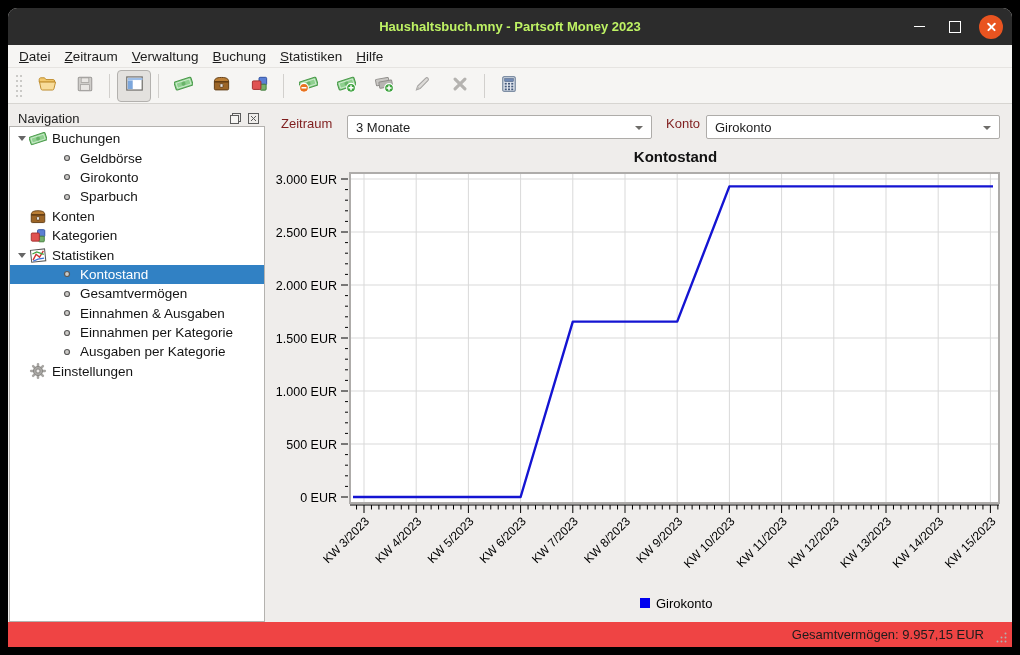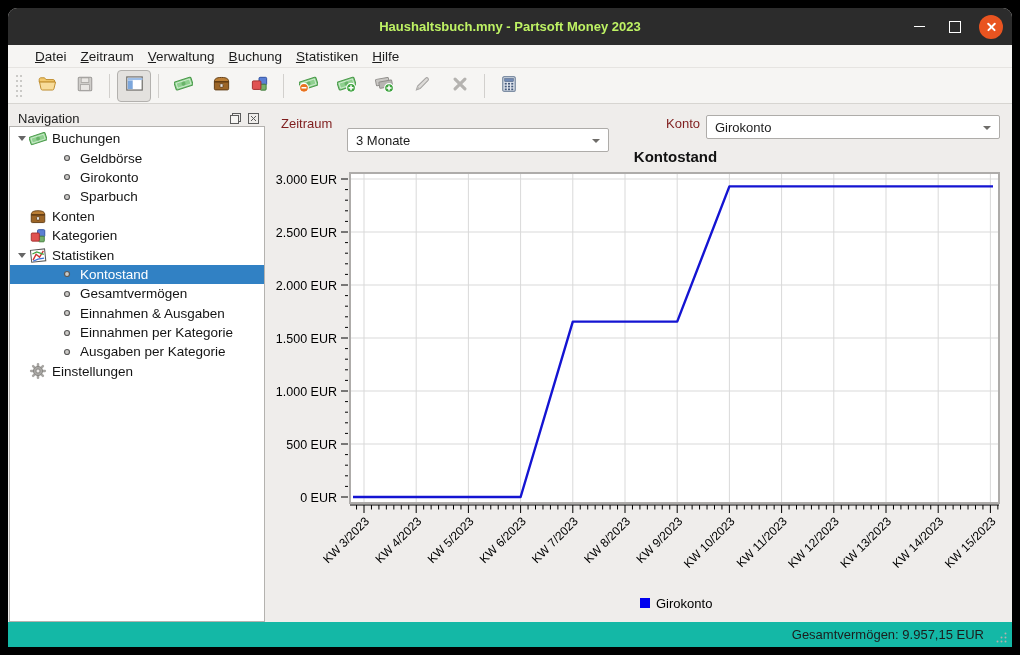--- a/index.html
+++ b/index.html
@@ -16,21 +16,21 @@
   .min-glyph{width:11px;height:0;border-bottom:1.6px solid #fff;}
   .max-glyph{width:10px;height:10px;border:1.5px solid #fff;}
   .close-btn{width:24px;height:24px;border-radius:50%;background:#e95420;}
   .close-glyph{position:absolute;left:0;top:0;width:24px;height:24px;}
   .close-glyph::before,.close-glyph::after{content:"";position:absolute;left:6.5px;top:11.3px;
           width:11px;height:1.7px;background:#fff;border-radius:1px;}
   .close-glyph::before{transform:rotate(45deg);}
   .close-glyph::after{transform:rotate(-45deg);}
   
   .menubar{position:absolute;left:0;top:37px;width:100%;height:23px;background:#f6f5f3;
-          border-bottom:1px solid #e6e4e1;display:flex;align-items:center;padding-left:20px;box-sizing:border-box;}
+          border-bottom:1px solid #e6e4e1;display:flex;align-items:center;padding-left:4px;box-sizing:border-box;}
   .menu-item{display:inline-block;padding:2px 7px;font-size:13.5px;color:#1c1c1c;}
   .menu-item::first-letter{text-decoration:underline;}
   
   .toolbar{position:absolute;left:0;top:60px;width:100%;height:36px;background:#f6f5f3;
           border-bottom:1px solid #d7d5d1;display:flex;align-items:center;padding-left:6px;box-sizing:border-box;}
   .tool-btn{width:32px;height:30px;display:flex;align-items:center;justify-content:center;
           border:1px solid transparent;border-radius:4px;margin:0 2px;}
   .tool-btn.active{background:#e3e1de;border-color:#b3b1ae;}
   .tool-sep{width:1px;height:24px;background:#d2d0cd;margin:0 5px;}
   .tool-handle{width:10px;height:28px;display:flex;align-items:center;justify-content:center;margin-right:4px;}
@@ -59,21 +59,21 @@
   .flabel{position:absolute;top:12px;font-size:13px;color:#7f1d1d;}
   .combo{position:absolute;top:11px;height:24px;background:#fff;border:1px solid #aeaca9;border-radius:2px;
          font-size:13px;color:#1c1c1c;line-height:24px;padding-left:8px;box-sizing:border-box;}
   .combo .arrow{position:absolute;right:8px;top:10px;width:0;height:0;
          border-left:4px solid transparent;border-right:4px solid transparent;border-top:4.5px solid #6e6c69;}
   .chart-title{position:absolute;left:84px;width:647px;top:44px;text-align:center;
          font-size:15px;font-weight:bold;color:#111;}
   .chart-wrap{position:absolute;left:0;top:60px;width:744px;height:452px;}
   svg text{font-family:"Liberation Sans",sans-serif;}
   
-  .statusbar{position:absolute;left:0;bottom:0;width:100%;height:25px;background:#14b8a6;}
+  .statusbar{position:absolute;left:0;bottom:0;width:100%;height:25px;background:#ef4444;}
   .status-text{position:absolute;right:28px;top:0;height:25px;line-height:25px;font-size:13px;color:#1c1c1c;}
   .grip{position:absolute;right:4px;bottom:4px;width:13px;height:13px;}
 </style>
 </head>
 <body>
 
 <div class="window">
 
   <div class="titlebar">
     <div class="title">Haushaltsbuch.mny - Partsoft Money 2023</div>
@@ -392,21 +392,21 @@
               </svg>
             </span>
             <span class="tree-label">Einstellungen</span>
           </div>
         </div>
     </div>
 
     <div class="main">
       <div class="filter-row">
         <span class="flabel" style="left:13px;">Zeitraum</span>
-        <div class="combo" style="left:79px;width:262px;margin-top:13px;">
+        <div class="combo" style="left:79px;width:305px;">
           <span>3 Monate</span>
           <span class="arrow"></span>
         </div>
         <span class="flabel" style="left:398px;">Konto</span>
         <div class="combo" style="left:438px;width:294px;">
           <span>Girokonto</span>
           <span class="arrow"></span>
         </div>
       </div>
       <div class="chart-title">Kontostand</div>

